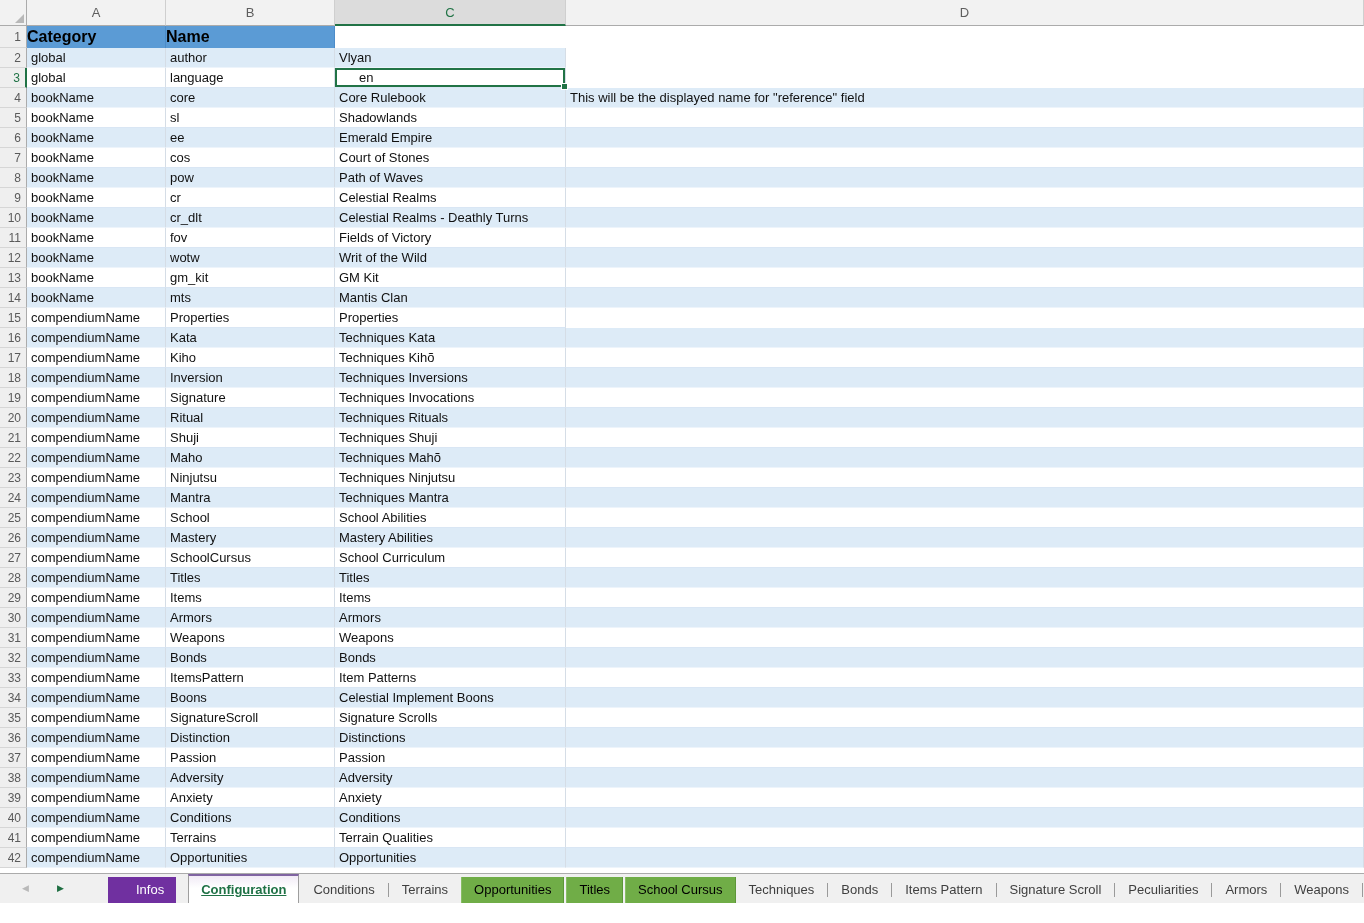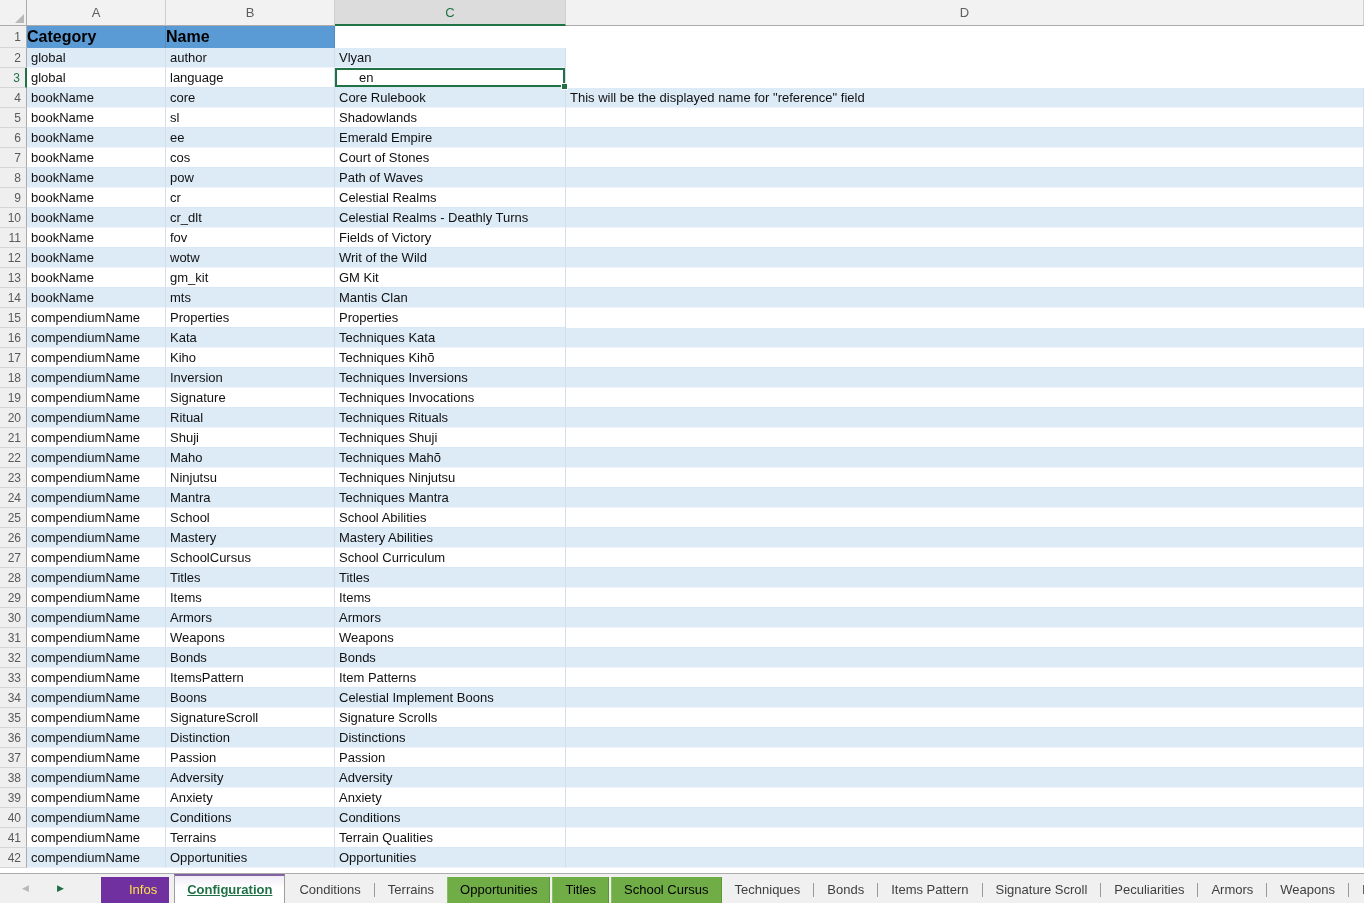--- a/index.html
+++ b/index.html
@@ -36,21 +36,21 @@
 
   .gap { height:5px; background:#fff; }
 
   
   .tabbar { height:30px; background:#F0F0F0; border-top:1px solid #ABABAB; display:flex; align-items:flex-end; overflow:hidden; }
   .tabnav { flex:0 0 98px; display:flex; align-items:center; height:100%; padding-left:22px; gap:28px; }
   .navarrow { font-size:9px; line-height:1; }
   .navarrow.prev { color:#B9B9B9; }
   .navarrow.next { color:#1E6E41; }
   .tab { height:26px; line-height:26px; padding:0 12px; font-size:13px; color:#3F3F3F; white-space:nowrap; flex:0 0 auto; cursor:default; }
-  .tab.purple { background:#7030A0; color:#fde047; margin:0 3px;padding-left:28px; }
+  .tab.purple { background:#7030A0; color:#ffffff; margin:0 10px;padding-left:28px; }
   .tab.green { background:#70AD47; color:#000; margin:0 1px; border-left:1px solid #87BD63; border-right:1px solid #5D9639; }
   .tab.active { height:29px; line-height:27px; background:linear-gradient(#F1EBF6, #FFFFFF 45%); border:1px solid #9E9E9E; border-top:2px solid #8064A2; border-bottom:none; color:#1E7145; font-weight:bold; text-decoration:underline; margin:0 2px;text-align:center; }
   .tab-divider { width:1px; height:14px; background:#9A9A9A; margin:0 1px 6px 1px; flex:0 0 1px; }
 </style>
 </head>
 <body>
 
 <div class="app">
 
   <div class="colstrip">

